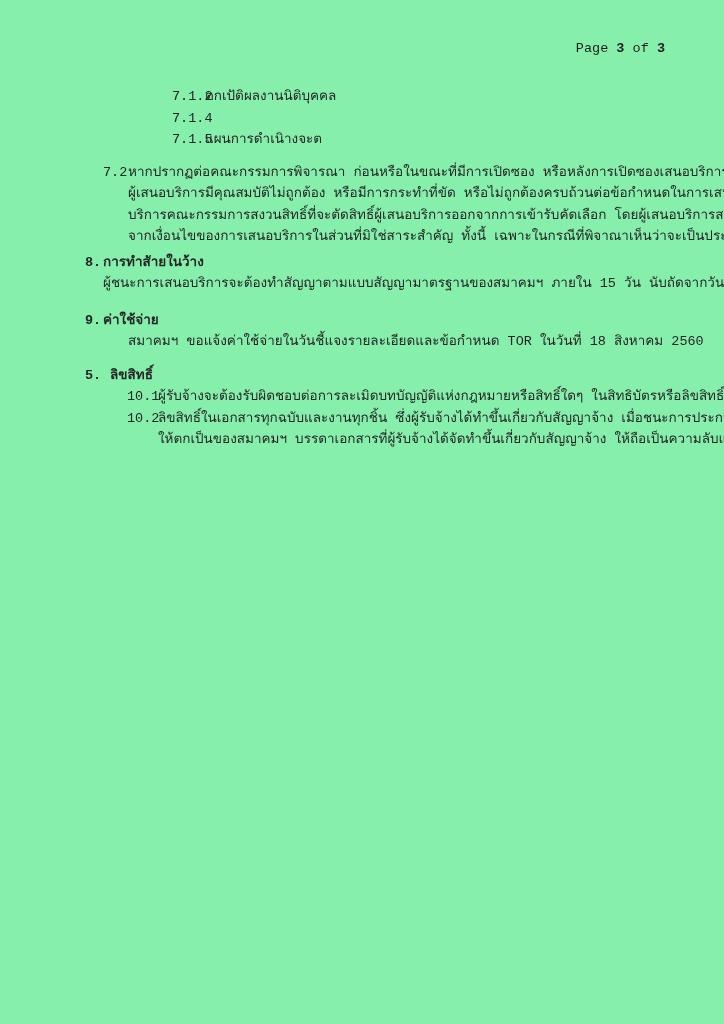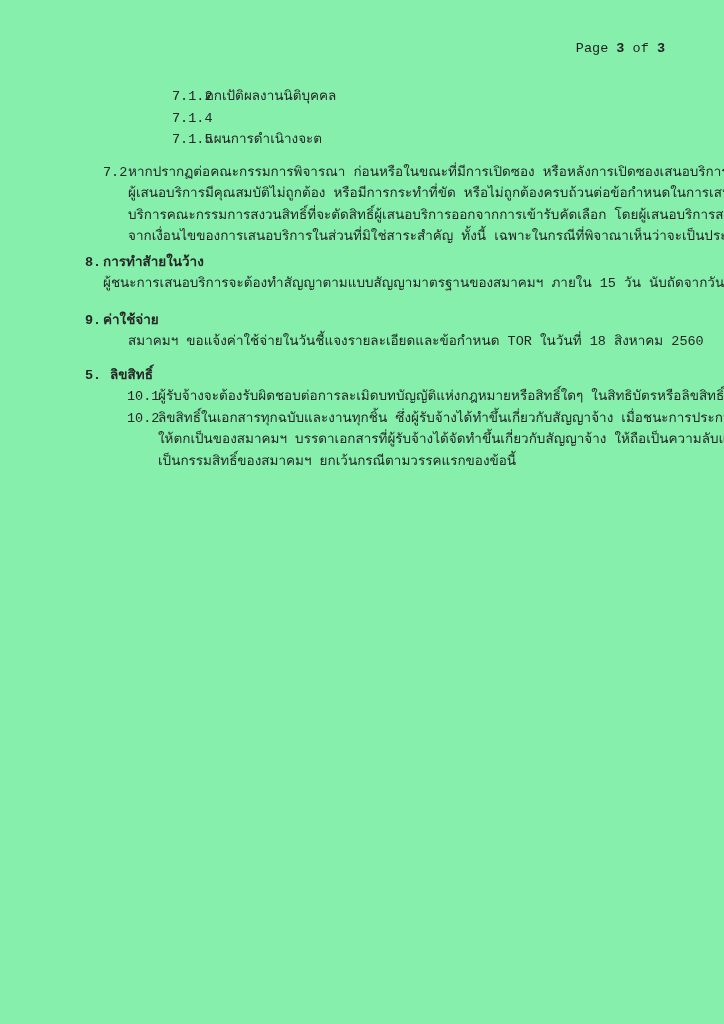--- a/index.html
+++ b/index.html
@@ -118,19 +118,18 @@
         <div class="lines">
           <div class="nowrap">ผู้รับจ้างจะต้องรับผิดชอบต่อการละเมิดบทบัญญัติแห่งกฎหมายหรือสิทธิ์ใดๆ ในสิทธิบัตรหรือลิขสิทธิ์ของ</div>
         </div>
       </div>
 
       <div class="subitem-10">
         <span class="num">10.2</span>
         <div class="lines">
           <div class="nowrap">ลิขสิทธิ์ในเอกสารทุกฉบับและงานทุกชิ้น  ซึ่งผู้รับจ้างได้ทำขึ้นเกี่ยวกับสัญญาจ้าง เมื่อชนะการประกวดราคา</div>
           <div class="nowrap">ให้ตกเป็นของสมาคมฯ บรรดาเอกสารที่ผู้รับจ้างได้จัดทำขึ้นเกี่ยวกับสัญญาจ้าง ให้ถือเป็นความลับและให้ตก</div>
-          <div class="nowrap">เป็นกรรมสิทธิ์ของสมาคมฯ ยกเว้นกรณีตามวรรคแรกของข้อนี้</div>
         </div>
       </div>
     </div>
 
   </div>
 </div>
 
 </body></html>

